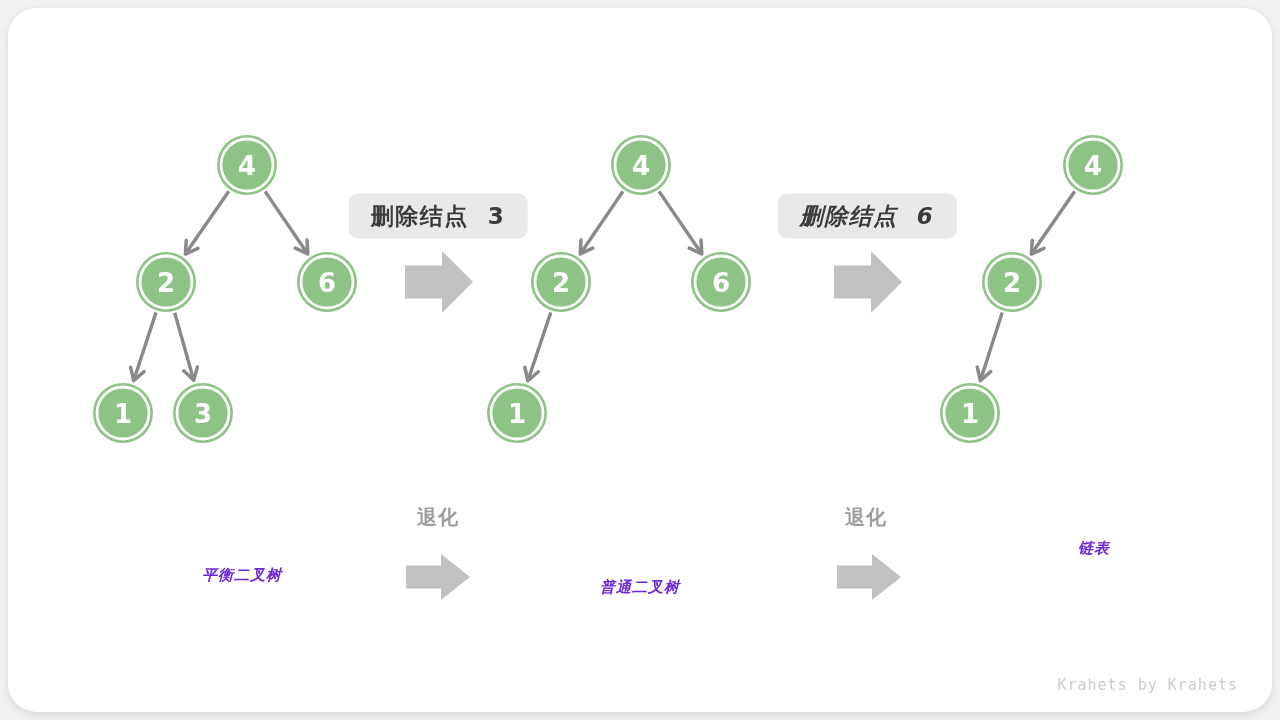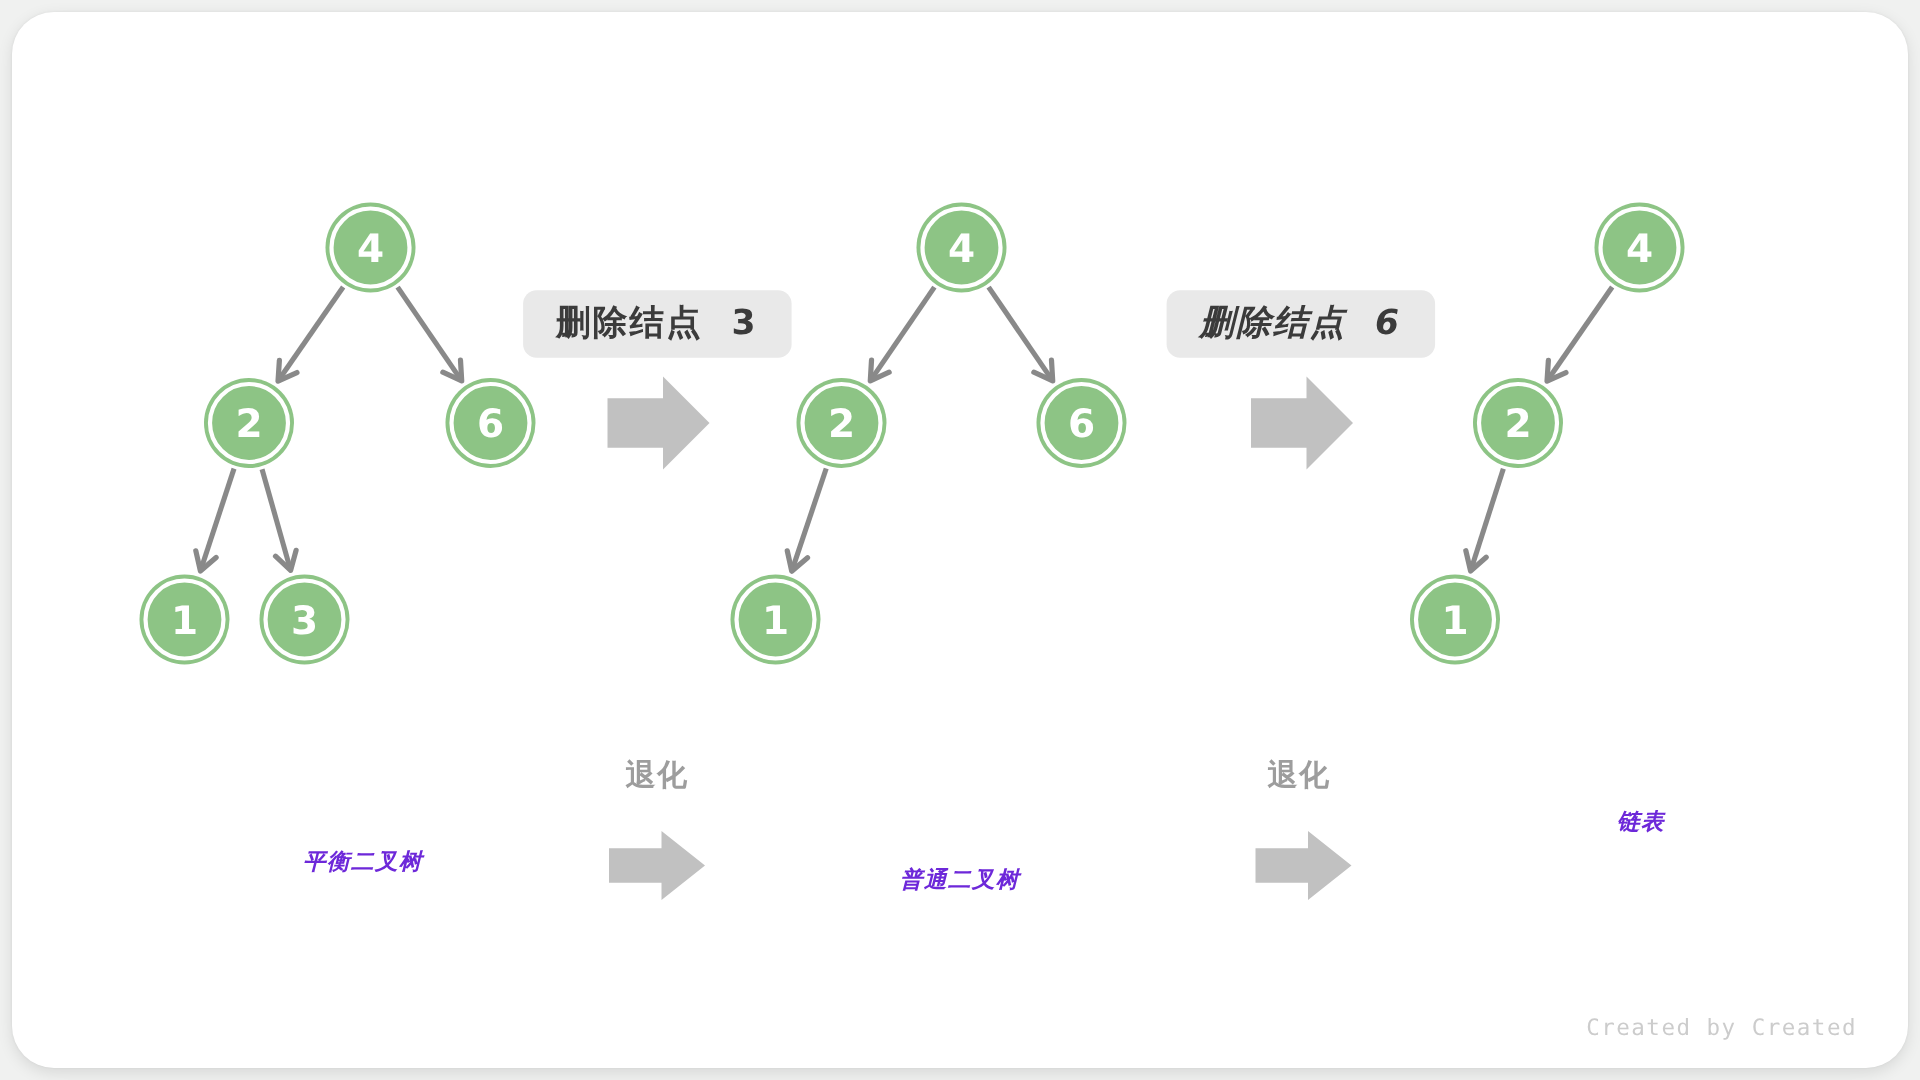--- a/index.html
+++ b/index.html
@@ -64,21 +64,21 @@
     font-family: "DejaVu Sans Mono", "Liberation Mono", monospace;
     font-size: 15px;
     letter-spacing: 1px;
     color: #cccccc;
   }
 </style>
 </head>
 <body>
 
 <div class="card">
-  <div class="watermark">Created by Created</div>
+  <div class="watermark">Krahets by Krahets</div>
 </div>
 
 <svg id="diagram" viewBox="0 0 1280 720">
     <defs>
       <marker id="ah" viewBox="0 0 12 12" refX="10" refY="6" markerWidth="19" markerHeight="19" markerUnits="userSpaceOnUse" orient="auto">
         <path d="M2.5,1.5 L10,6 L2.5,10.5" fill="none" stroke="#898989" stroke-width="2.2" stroke-linecap="round" stroke-linejoin="round"></path>
       </marker>
     </defs>
     <g>
       <line x1="228.78528067743014" y1="191.3101501326009" x2="185.3531392802305" y2="254.04546548411153" stroke="#898989" stroke-width="3.4" marker-end="url(#ah)"></line>

